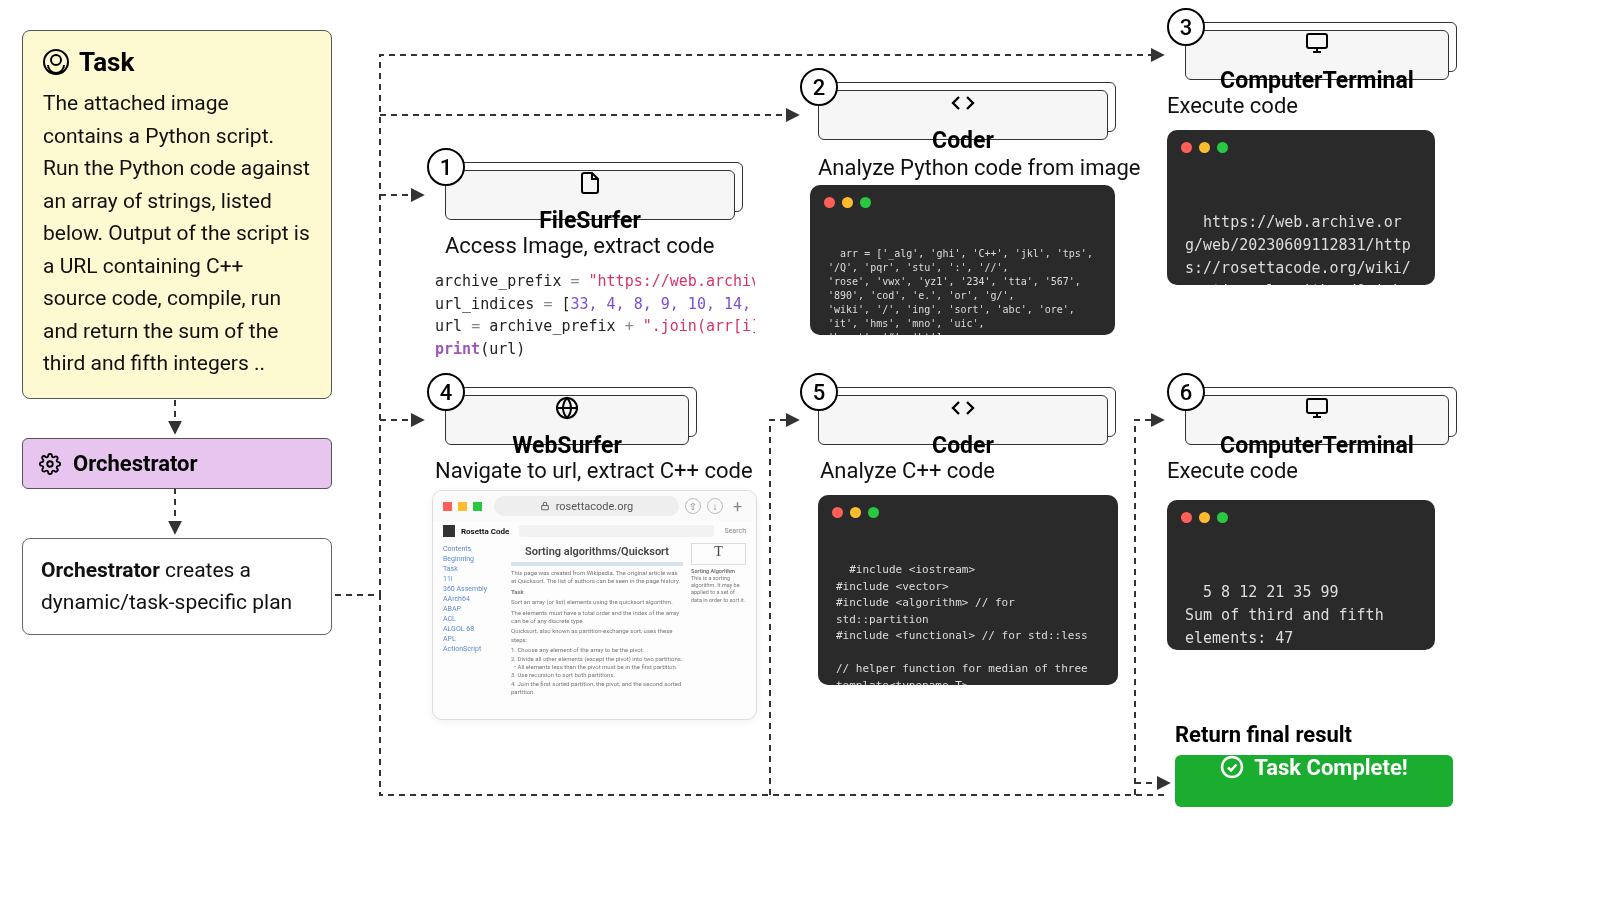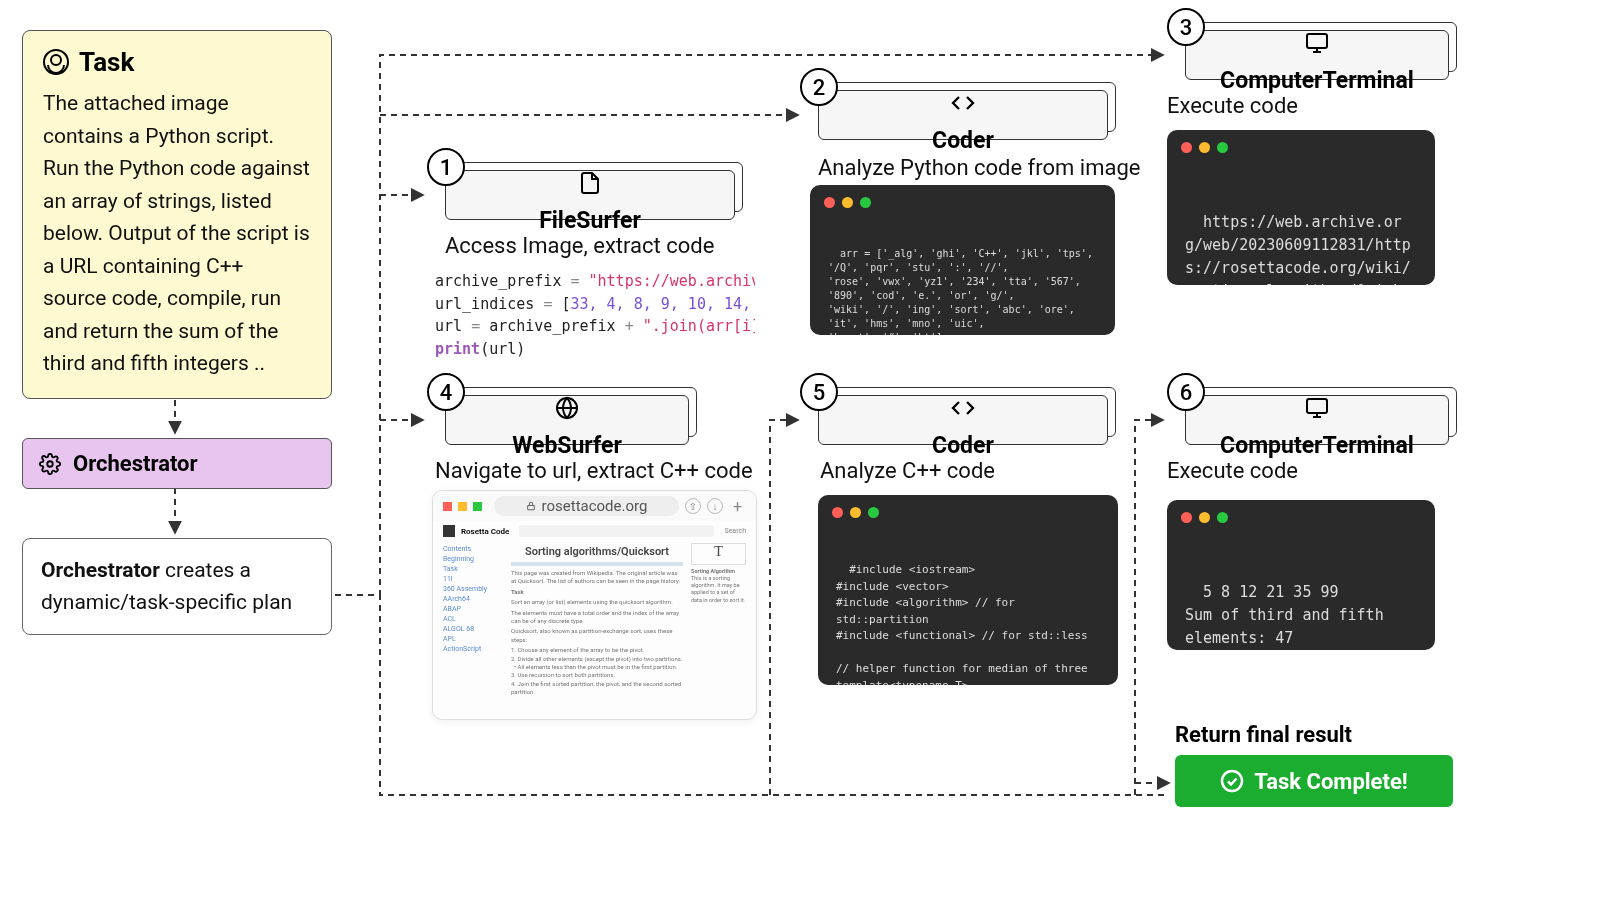--- a/index.html
+++ b/index.html
@@ -152,21 +152,21 @@
     box-shadow: 0 2px 8px rgba(0,0,0,0.06);
     overflow: hidden;
   }
   .browser .bbar {
     height: 30px; display:flex; align-items:center; gap:6px; padding:0 10px;
     background:#fafafa;
   }
   .browser .bbar .dot{width:9px;height:9px;}
   .browser .addr {
     flex:1; margin-left:6px; background:#eee; border-radius:12px; height:20px;
-    font-size:15px; display:flex;align-items:center;justify-content:center; color:#555; gap:6px;
+    font-size:11px; display:flex;align-items:center;justify-content:center; color:#555; gap:6px;
   }
   .browser .addr .lock{width:10px;height:10px;}
   .browser .plus{font-size:16px;color:#888; padding:0 4px;}
   .browser .ctl{width:16px;height:16px;border:1px solid #bbb;border-radius:50%;display:inline-flex;align-items:center;justify-content:center;font-size:10px;color:#888;}
   .browser .bcontent{ padding:6px 10px; font-size:8px; color:#444; display:flex; gap:8px;}
   .browser .sidebar{ width:60px; }
   .browser .sidebar div{ color:#5b8bd4; margin:2px 0; font-size:7px;}
   .browser .main{ flex:1;}
   .browser .main .btitle{ font-size:11px; font-weight:600; text-align:center; margin:2px 0 4px;}
   .browser .main .bline{ height:4px; background:#d5e4ec; margin:3px 0;}
@@ -174,21 +174,21 @@
   .browser .rside{width:55px;}
   .browser .rside .rbox{border:1px solid #ddd; height:22px; margin-bottom:3px; font-size:14px; text-align:center; font-family:serif;}
   .browser .rside p{font-size:5.5px;color:#777;line-height:1.3;}
 
   
   #cap-return { left: 1175px; top: 722px; font-size:22px; position:absolute;font-weight:bold;}
   .task-complete {
     position: absolute; left: 1175px; top: 755px;
     width: 278px; height: 52px;
     background: #1aad2f; color:#fff; border-radius:6px;
-    display:flex; align-items:center; justify-content:center; gap:10px;
+    display:flex; align-items:flex-start; justify-content:center; gap:10px;
     font-size:22px; font-weight:700;
   }
   .task-complete svg{width:24px;height:24px;}
 
   
   svg.arrows {
     position: absolute; left:0; top:0; width:1600px; height:902px; pointer-events:none;
   }
 
   

